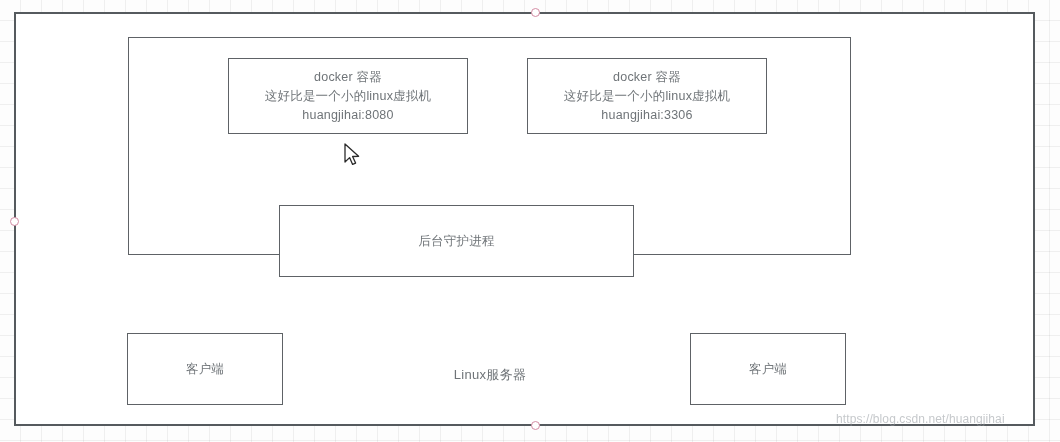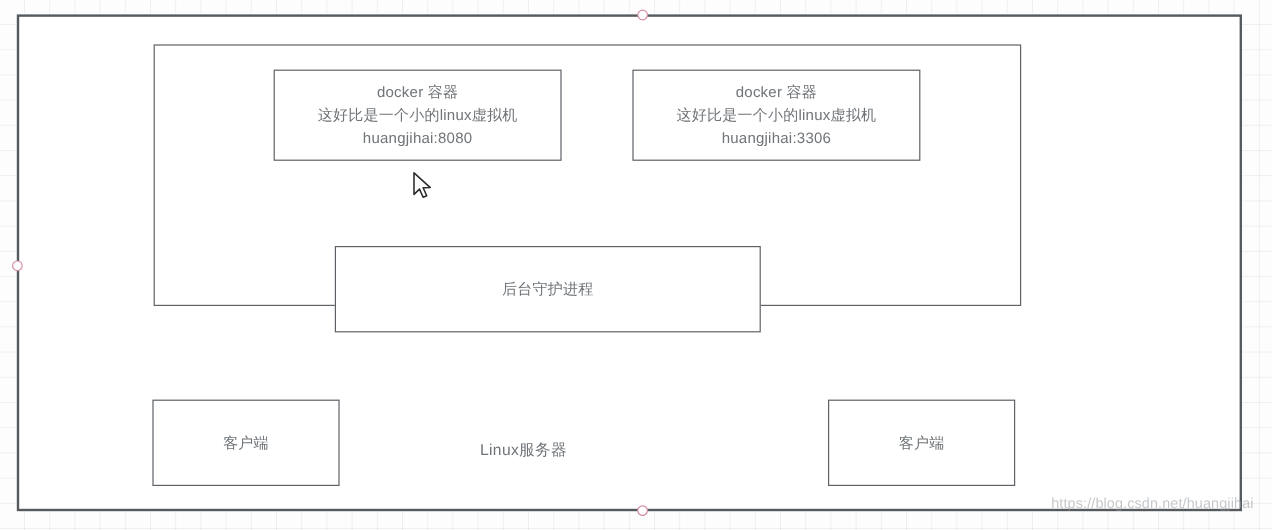--- a/index.html
+++ b/index.html
@@ -66,21 +66,21 @@
   #daemon-box   { left: 279px; top: 169px; width: 355px; height: 72px; margin-top: 36px; }
   #client-box-1 { left: 127px; top: 333px; width: 156px; height: 72px; }
   #client-box-2 { left: 690px; top: 333px; width: 156px; height: 72px; }
 
   .box-line { display: block; white-space: nowrap; }
 
   #linux-label {
     position: absolute;
     left: 400px; top: 366px;
     width: 180px;
-    text-align: left;
+    text-align: center;
     color: #6f7478;
     font-size: 13px;
     letter-spacing: .3px;
   }
 
   #wires { position: absolute; left: 0; top: 0; width: 1060px; height: 442px; }
 
   .handle {
     position: absolute;
     width: 9px; height: 9px;
@@ -94,21 +94,20 @@
   #handle-bottom { left: 531px; top: 421px; }
 
   #watermark {
     position: absolute;
     left: 836px; top: 412px;
     color: rgba(150,155,160,.55);
     font-size: 12px;
     letter-spacing: .1px;
     white-space: nowrap;
     pointer-events: none;
-    margin-left: 40px;
   }
   #cursor { position: absolute; left: 344px; top: 143px; }
 </style>
 </head>
 <body>
 
 <div id="canvas">
 
   <div id="grid"></div>
   <div id="paper"></div>

